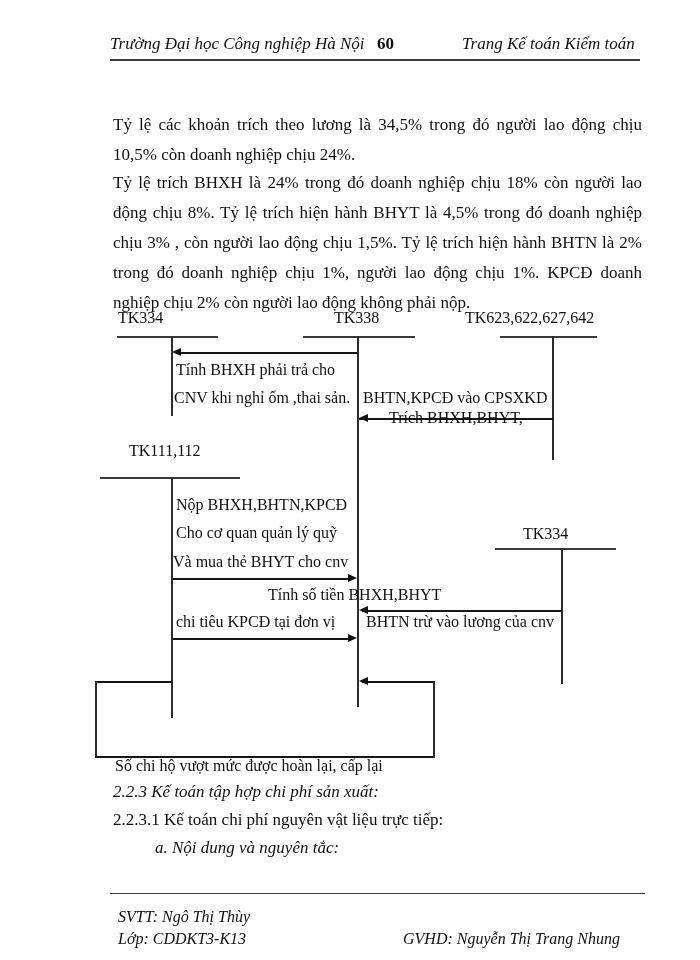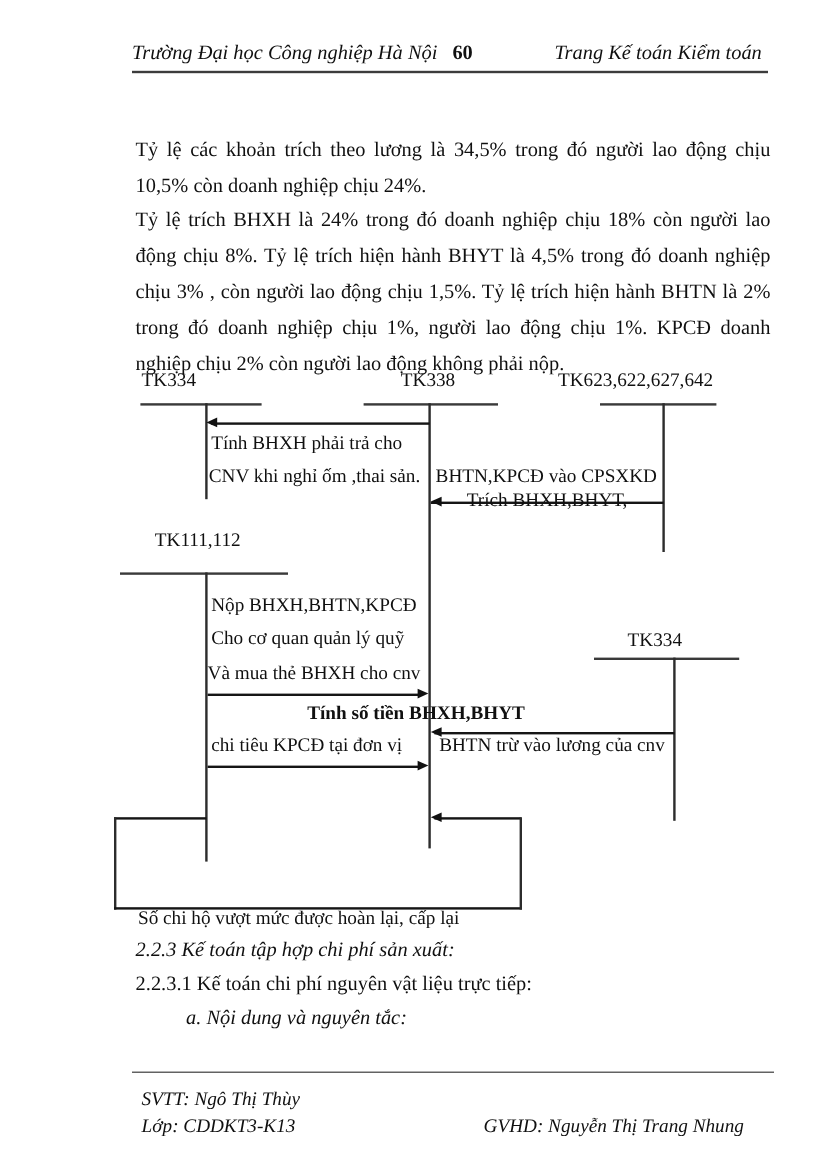--- a/index.html
+++ b/index.html
@@ -100,23 +100,23 @@
   <div class="abs line-v" style="left:433px; top:681px; height:77px;"></div>
 
   <div class="abs dtxt" style="left:176px; top:361px;">Tính BHXH phải trả cho</div>
   <div class="abs dtxt" style="left:174px; top:389px;">CNV khi nghỉ ốm ,thai sản.</div>
 
   <div class="abs dtxt" style="left:389px; top:361px;margin-top:48px;">Trích BHXH,BHYT,</div>
   <div class="abs dtxt" style="left:363px; top:389px;">BHTN,KPCĐ vào CPSXKD</div>
 
   <div class="abs dtxt" style="left:176px; top:496px;">Nộp BHXH,BHTN,KPCĐ</div>
   <div class="abs dtxt" style="left:176px; top:524px;">Cho cơ quan quản lý quỹ</div>
-  <div class="abs dtxt" style="left:173px; top:553px;">Và mua thẻ BHXH cho cnv</div>
+  <div class="abs dtxt" style="left:173px; top:553px;">Và mua thẻ BHYT cho cnv</div>
 
-  <div class="abs dtxt" style="left:256px; top:586px;font-weight:bold;">Tính số tiền BHXH,BHYT</div>
+  <div class="abs dtxt" style="left:268px; top:586px;">Tính số tiền BHXH,BHYT</div>
 
   <div class="abs dtxt" style="left:176px; top:613px;">chi tiêu KPCĐ tại đơn vị</div>
   <div class="abs dtxt" style="left:366px; top:613px;">BHTN trừ vào lương của cnv</div>
 
   <div class="abs dtxt" style="left:115px; top:757px;">Số chi hộ vượt mức được hoàn lại,  cấp lại</div>
 
   <div class="abs h-bi" style="left:113px; top:782px;">2.2.3 Kế toán tập hợp chi phí sản xuất:</div>
   <div class="abs h-b" style="left:113px; top:810px;">2.2.3.1 Kế toán chi phí nguyên vật liệu trực tiếp:</div>
   <div class="abs h-bi" style="left:155px; top:838px;">a. Nội dung và nguyên tắc:</div>
 

